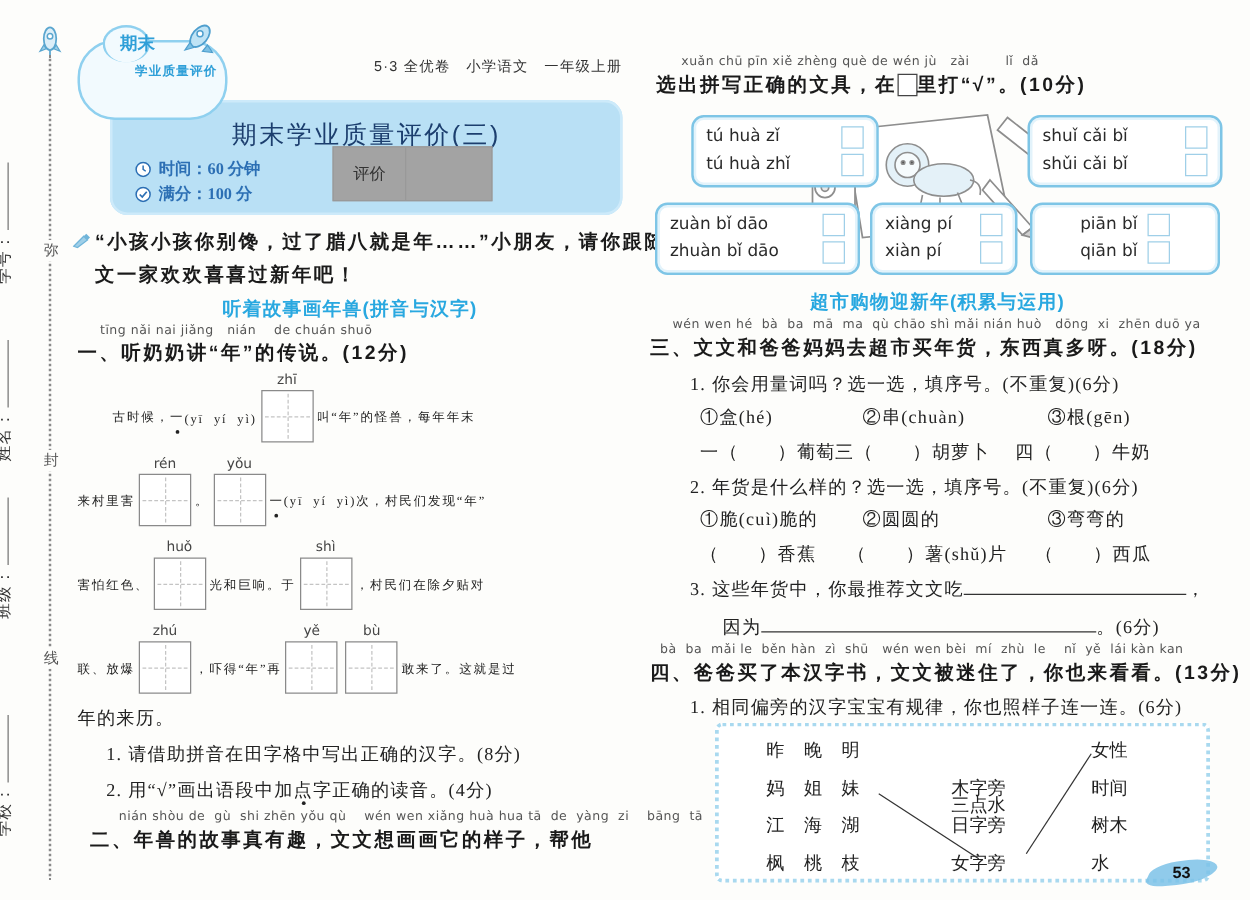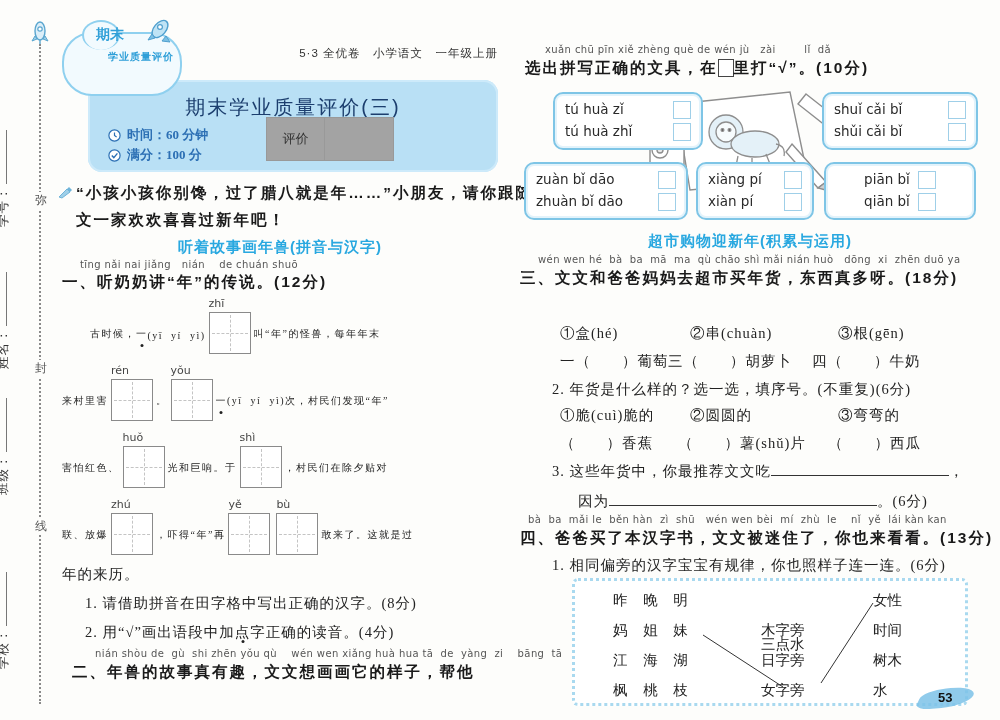--- a/index.html
+++ b/index.html
@@ -43,21 +43,21 @@
   .section-line { position:absolute; font-size:15.5px; font-weight:bold; color:#1a1a1a;
                   letter-spacing:2px; white-space:nowrap; }
   .kai { font-family:"Liberation Serif", serif; color:#222; }
   .sub-q { position:absolute; font-size:14.5px; letter-spacing:1px; white-space:nowrap; }
   .blue-head { position:absolute; font-size:15px; font-weight:bold; color:#29a8e0; letter-spacing:1px; text-align:center; }
 
   
   .story-row { position:absolute; display:flex; align-items:flex-end; }
   .story-text { font-family:"Liberation Serif", serif; font-size:10px; color:#222;
                 letter-spacing:1.5px; padding-bottom:13px; white-space:pre; position:relative; }
-  .tzg-unit { display:flex; flex-direction:column; align-items:flex-start; margin:0 3px; }
+  .tzg-unit { display:flex; flex-direction:column; align-items:center; margin:0 3px; }
   .tzg-pinyin { font-family:"DejaVu Sans", sans-serif; font-size:11px; color:#444; margin-bottom:2px; }
   .tzg { width:42px; height:42px; border:1.5px solid #8a8a8a; background:#fff; position:relative; }
   .tzg::before { content:""; position:absolute; left:2px; right:2px; top:50%; border-top:1px dashed #c4c4c4; }
   .tzg::after  { content:""; position:absolute; top:2px; bottom:2px; left:50%; border-left:1px dashed #c4c4c4; }
   .udot::after { content:""; position:absolute; left:50%; bottom:7px; width:3px; height:3px;
                  background:#222; border-radius:50%; transform:translateX(-50%); }
   .udot-inline { position:relative; }
   .udot-inline::after { content:""; position:absolute; left:50%; bottom:-3px; width:3px; height:3px;
                         background:#222; border-radius:50%; transform:translateX(-50%); }
 
@@ -326,20 +326,21 @@
         <span class="opt-pinyin">qiān bǐ</span>
         <span class="chk"></span>
       </div>
   </div>
 
   <div class="blue-head" style="left:520px; top:232px; width:460px;">超市购物迎新年(积累与运用)</div>
 
   <div class="py-line pinyin" style="left:538px; top:254px;">wén wen hé  bà  ba  mā  ma  qù chāo shì mǎi nián huò   dōng  xi  zhēn duō ya</div>
   <div class="section-line" style="left:520px; top:268px;">三、文文和爸爸妈妈去超市买年货，东西真多呀。(18分)</div>
 
+  <div class="sub-q kai" style="left:552px; top:298px;">1. 你会用量词吗？选一选，填序号。(不重复)(6分)</div>
   <div class="sub-q kai" style="left:560px; top:324px;">①盒(hé)</div>
   <div class="sub-q kai" style="left:690px; top:324px;">②串(chuàn)</div>
   <div class="sub-q kai" style="left:838px; top:324px;">③根(gēn)</div>
   <div class="sub-q kai" style="left:560px; top:352px;">一（　　）葡萄</div>
   <div class="sub-q kai" style="left:668px; top:352px;">三（　　）胡萝卜</div>
   <div class="sub-q kai" style="left:812px; top:352px;">四（　　）牛奶</div>
 
   <div class="sub-q kai" style="left:552px; top:380px;">2. 年货是什么样的？选一选，填序号。(不重复)(6分)</div>
   <div class="sub-q kai" style="left:560px; top:406px;">①脆(cuì)脆的</div>
   <div class="sub-q kai" style="left:690px; top:406px;">②圆圆的</div>

